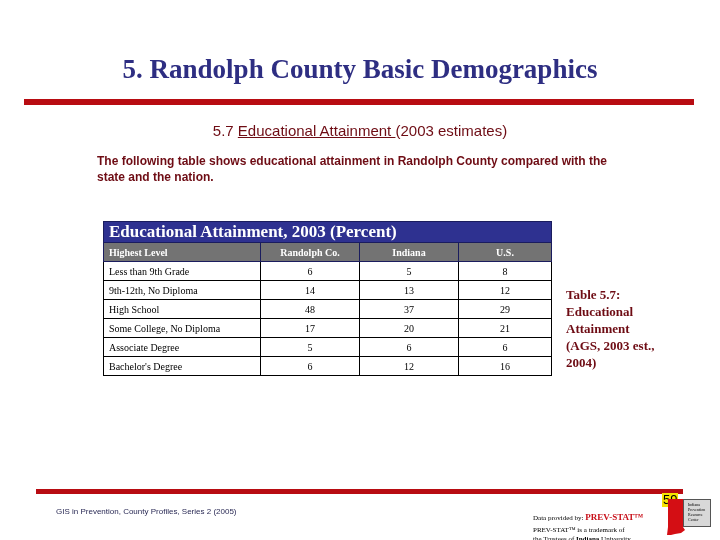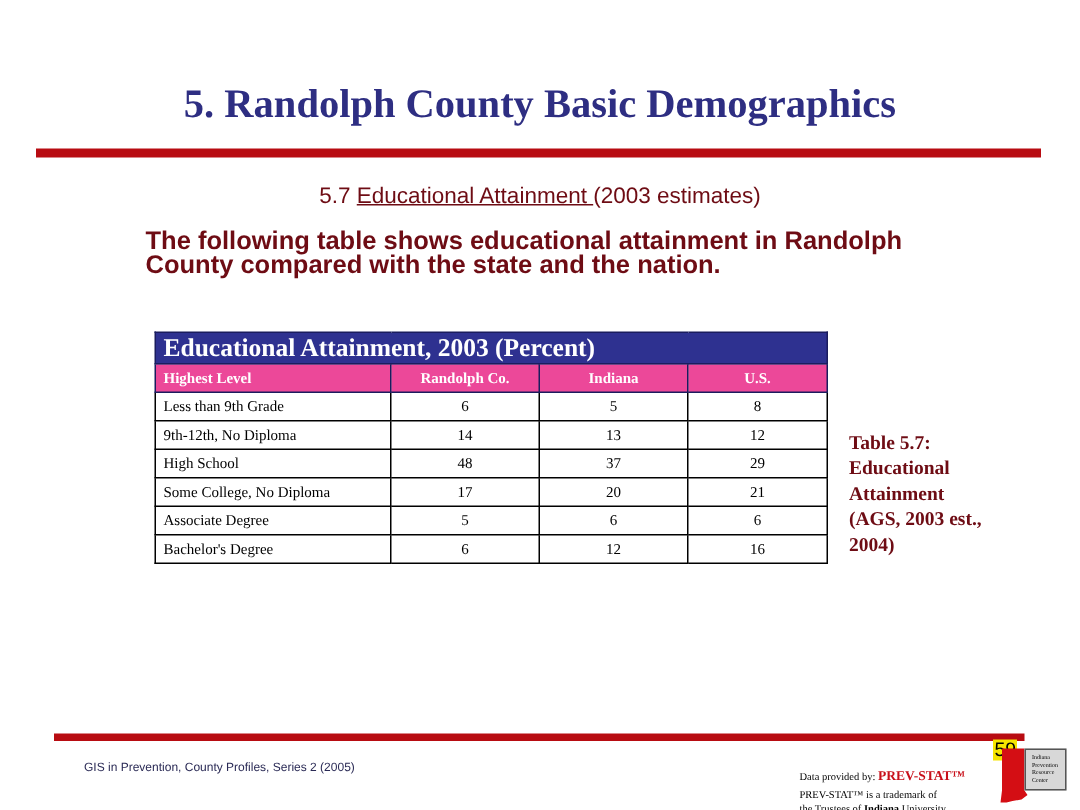--- a/index.html
+++ b/index.html
@@ -18,35 +18,35 @@
       position: absolute; left: 24px; top: 99px; width: 670px; height: 6px;
       background: #b80c12;
     }
     .subtitle {
       position: absolute; left: 0; top: 122px; width: 720px; text-align: center;
       font-family: Liberation Sans, sans-serif; font-size: 15px; color: #6e0c14;
     }
     .subtitle .u { text-decoration: underline; }
     .intro {
       position: absolute; left: 97px; top: 153px; width: 540px;
-      font-family: "Liberation Sans", sans-serif; font-weight: bold; font-size: 17px;
+      font-family: "Liberation Sans", sans-serif; font-weight: bold; font-size: 12px;
       line-height: 16px; color: #6e0c14;
     }
     table.edu {
       position: absolute; left: 103px; top: 221px; width: 449px;
       border-collapse: collapse;
       font-family: "Liberation Serif", serif; font-size: 10px; color: #000;
     }
     table.edu td, table.edu th { border: 1px solid #000; padding: 0 5px; height: 18px; }
     table.edu .cap td {
       background: #2e3190; color: #fff; font-weight: bold; font-size: 17px;
       height: 18px; border-color: #1a1c5e;
     }
     table.edu .hdr th {
-      background: #ec4899; color: #fff; font-weight: bold; font-size: 10px;
+      background: #737373; color: #fff; font-weight: bold; font-size: 10px;
       height: 18px; border-color: #1a1c5e;
     }
     table.edu .hdr th:first-child { text-align: left; }
     table.edu td.num { text-align: center; }
     table.edu td.lvl { width: 146px; }
     table.edu td.c1, table.edu th.c1 { width: 88px; }
     table.edu td.c2, table.edu th.c2 { width: 88px; }
     .caption {
       position: absolute; left: 566px; top: 286px; width: 150px;
       font-family: "Liberation Serif", serif; font-weight: bold; font-size: 13px;

